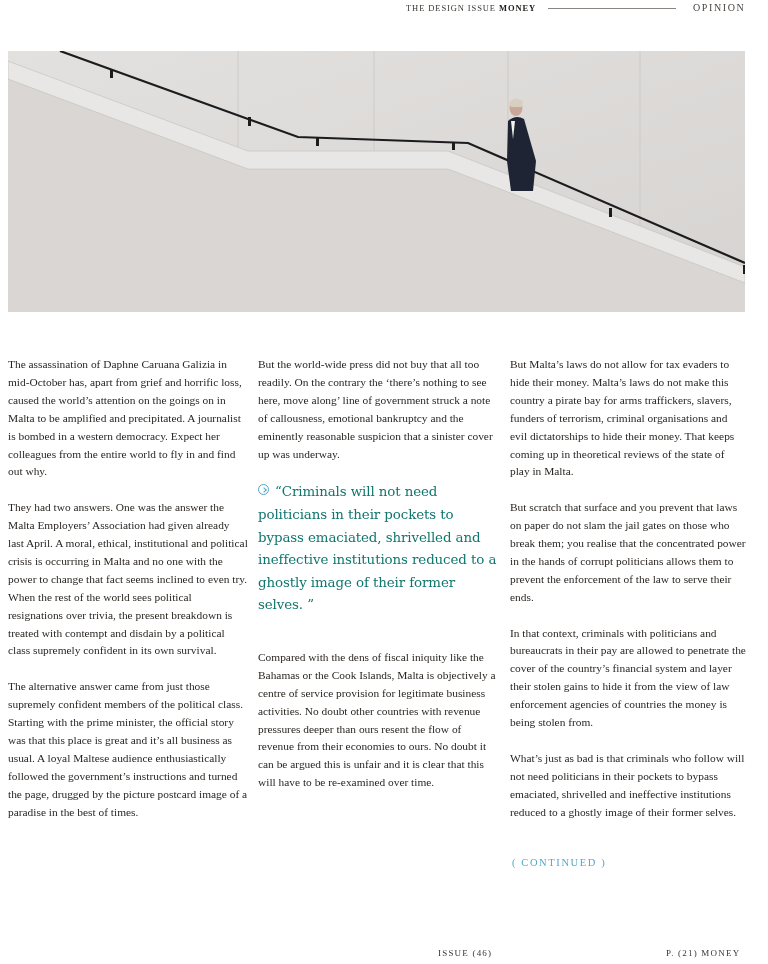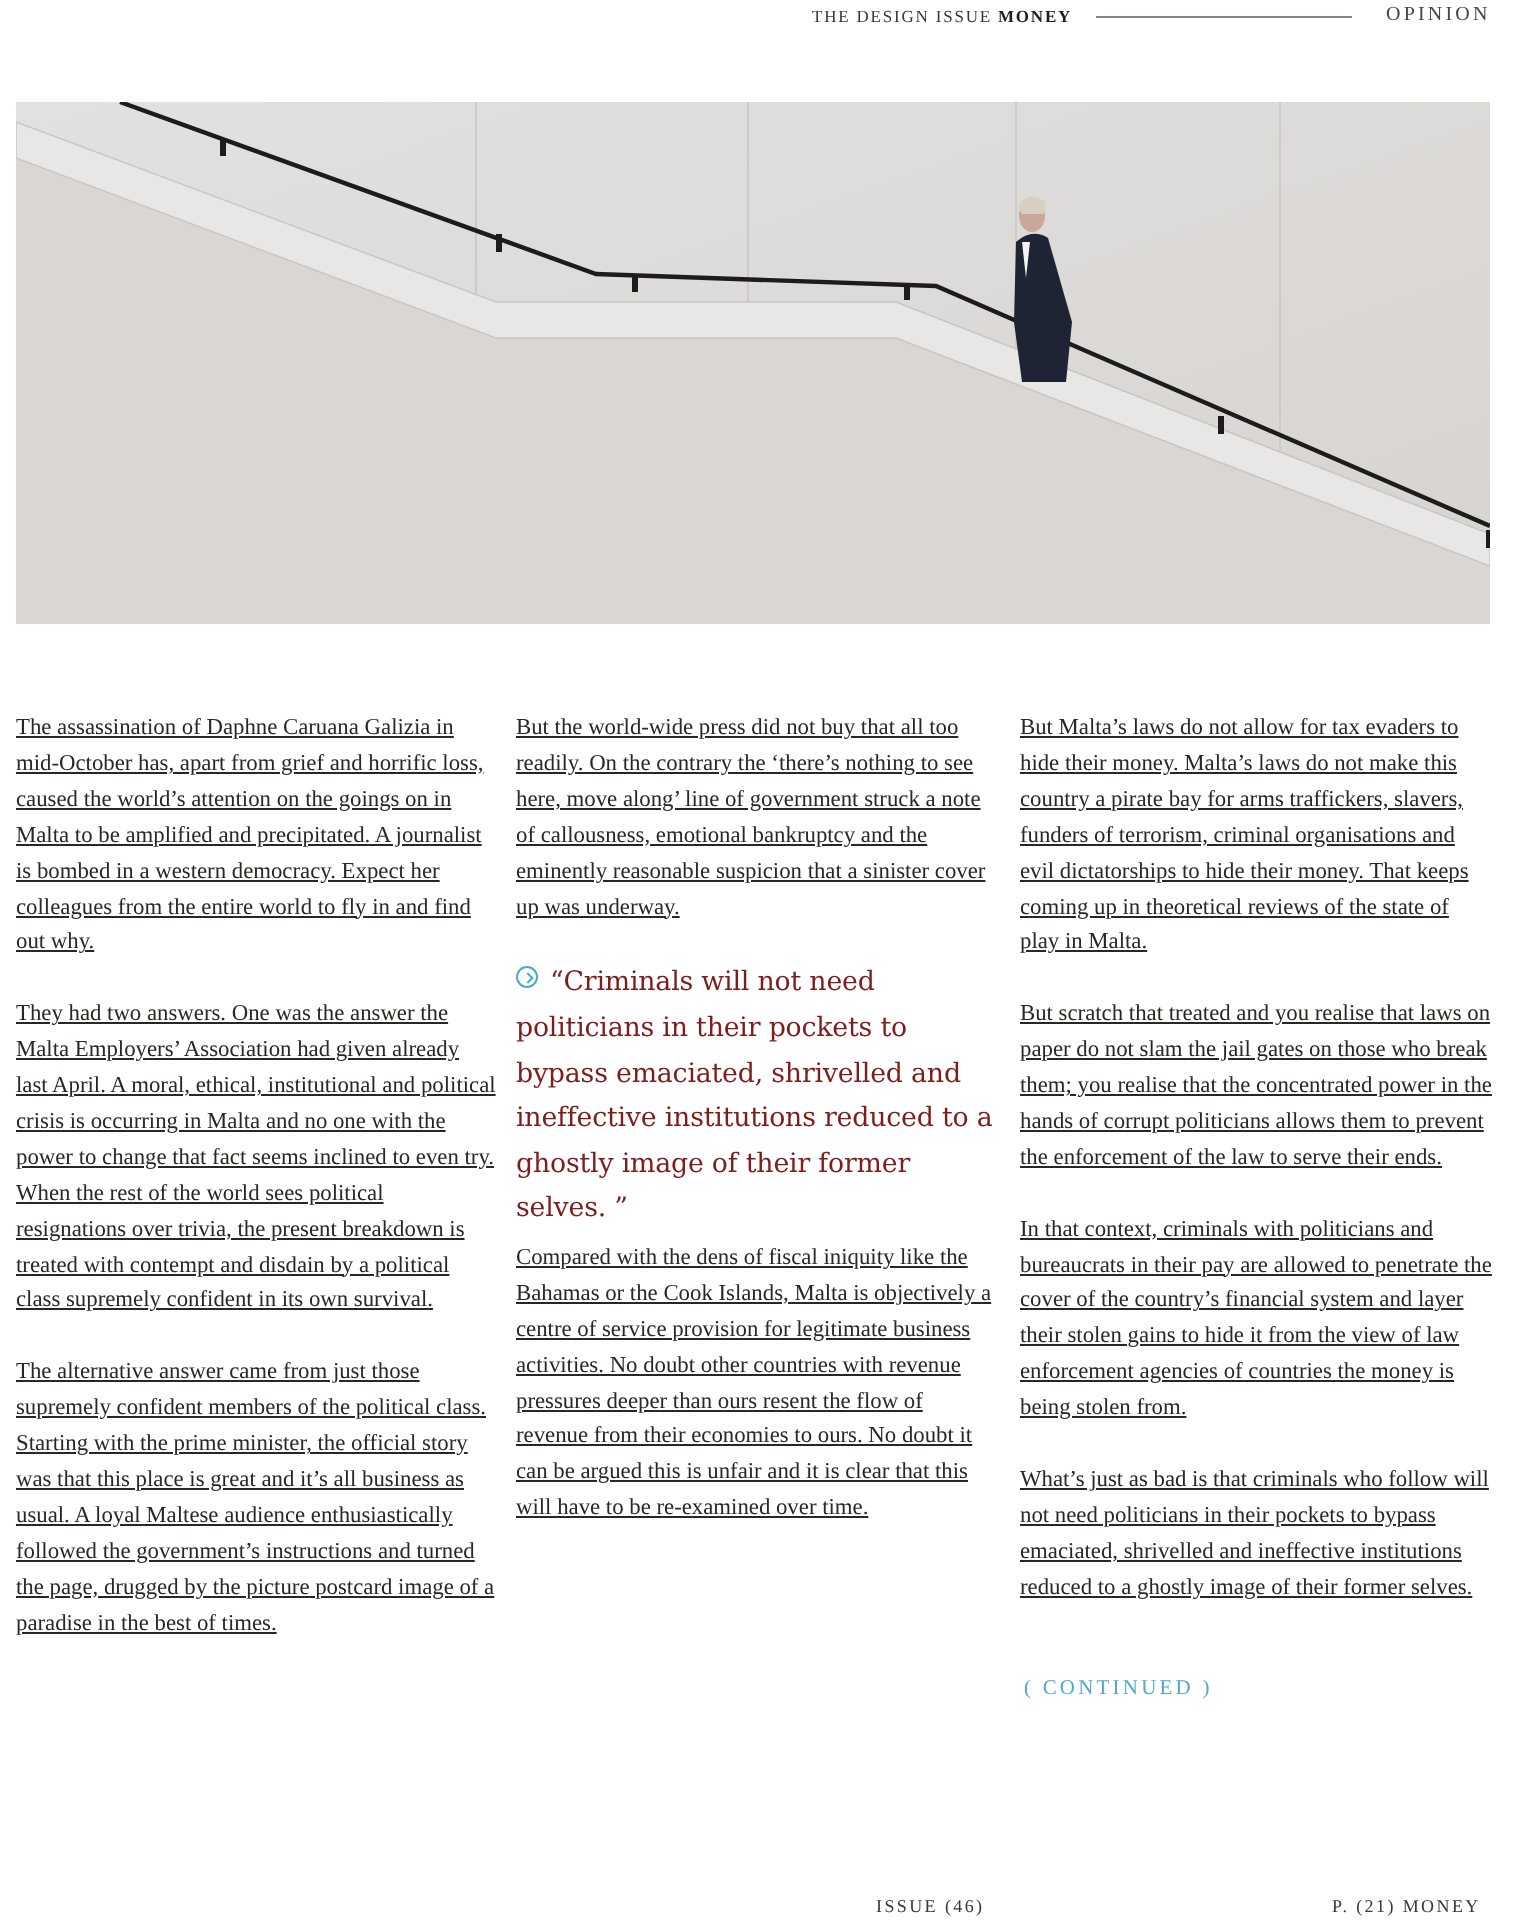--- a/index.html
+++ b/index.html
@@ -44,26 +44,26 @@
     .hero svg { display: block; width: 100%; height: 100%; }
     
     .column {
       position: absolute; top: 356px;
       font-size: 11.4px; line-height: 17.9px;
       color: #2a2622;
     }
     .col-1 { left: 8px; width: 240px; }
     .col-2 { left: 258px; width: 240px; }
     .col-3 { left: 510px; width: 236px; }
-    .column p { margin-bottom: 17.9px; text-decoration: underline; }
+    .column p { margin-bottom: 17.9px; }
     .pullquote {
-      color: #7f1d1d;
+      color: #0f766e;
       font-family: "DejaVu Serif", "Liberation Serif", serif;
       font-size: 13.4px; line-height: 22.6px;
-      margin: 3px 0 4px 0;
+      margin: 3px 0 32px 0;
       letter-spacing: -0.1px;
     }
     .pq-icon {
       display: inline-block; width: 11px; height: 11px;
       border: 1.2px solid #4fa9c9; border-radius: 50%;
       position: relative; vertical-align: 1px; margin-right: 6px;
     }
     .pq-icon::after {
       content: ""; position: absolute; left: 2.5px; top: 2.6px;
       width: 3px; height: 3px;
@@ -149,20 +149,20 @@
 <div class="column col-2">
   <p>But the world-wide press did not buy that all too readily. On the contrary the ‘there’s nothing to see here, move along’ line of government struck a note of callousness, emotional bankruptcy and the eminently reasonable suspicion that a sinister cover up was underway.</p>
   <div class="pullquote">
     <span class="pq-icon"></span><span>“Criminals will not need politicians in their pockets to bypass emaciated, shrivelled and ineffective institutions reduced to a ghostly image of their former selves. ”</span>
   </div>
   <p>Compared with the dens of fiscal iniquity like the Bahamas or the Cook Islands, Malta is objectively a centre of service provision for legitimate business activities. No doubt other countries with revenue pressures deeper than ours resent the flow of revenue from their economies to ours. No doubt it can be argued this is unfair and it is clear that this will have to be re-examined over time.</p>
 </div>
 
 <div class="column col-3">
   <p>But Malta’s laws do not allow for tax evaders to hide their money. Malta’s laws do not make this country a pirate bay for arms traffickers, slavers, funders of terrorism, criminal organisations and evil dictatorships to hide their money. That keeps coming up in theoretical reviews of the state of play in Malta.</p>
-  <p>But scratch that treated and you realise that laws on paper do not slam the jail gates on those who break them; you realise that the concentrated power in the hands of corrupt politicians allows them to prevent the enforcement of the law to serve their ends.</p>
+  <p>But scratch that surface and you prevent that laws on paper do not slam the jail gates on those who break them; you realise that the concentrated power in the hands of corrupt politicians allows them to prevent the enforcement of the law to serve their ends.</p>
   <p>In that context, criminals with politicians and bureaucrats in their pay are allowed to penetrate the cover of the country’s financial system and layer their stolen gains to hide it from the view of law enforcement agencies of countries the money is being stolen from.</p>
   <p>What’s just as bad is that criminals who follow will not need politicians in their pockets to bypass emaciated, shrivelled and ineffective institutions reduced to a ghostly image of their former selves.</p>
   <div class="continued">( Continued )</div>
 </div>
 
 <div class="folio-issue">Issue (46)</div>
 <div class="folio-page">P. (21) Money</div>
 
 </body></html>

